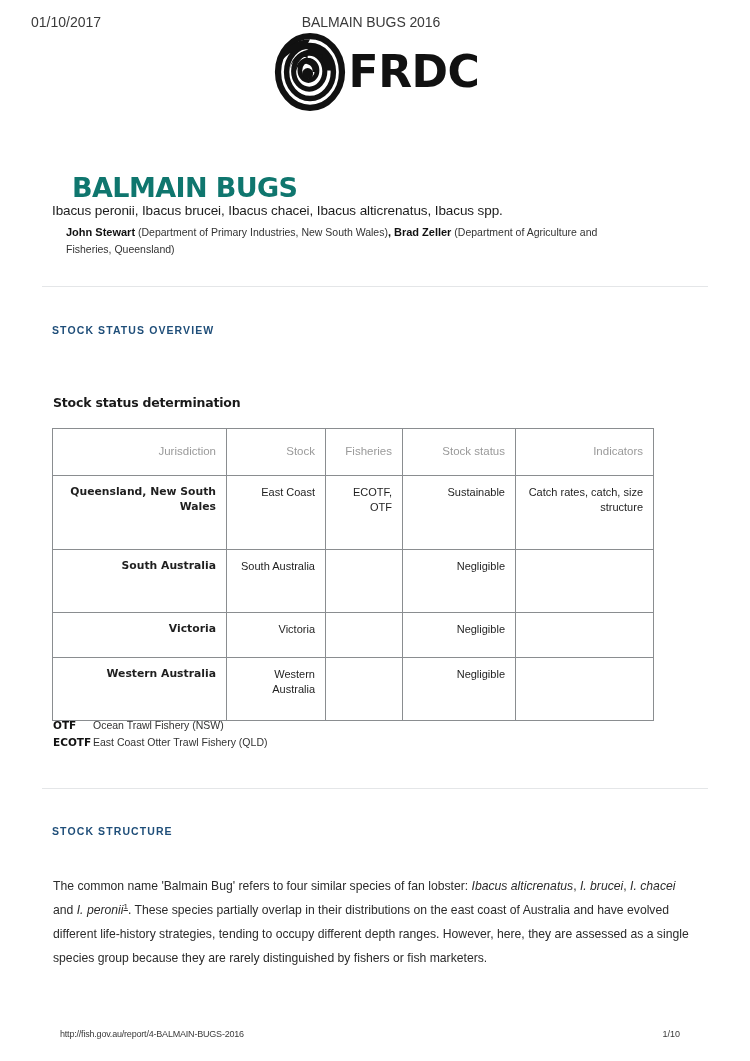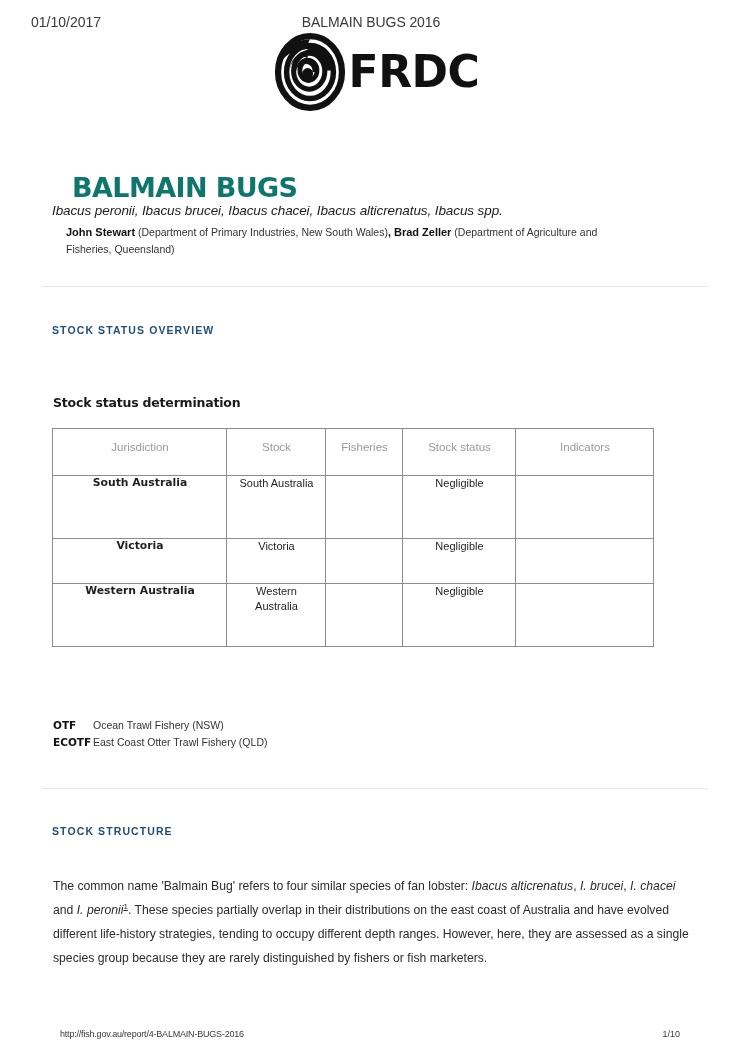--- a/index.html
+++ b/index.html
@@ -56,21 +56,20 @@
     font-weight: bold;
     letter-spacing: -0.6px;
     color: #0f766e;
     font-family: "DejaVu Sans", sans-serif;
   }
 
   .species-line {
     position: absolute;
     top: 203px; left: 52px; right: 60px;
     font-size: 13.5px;
-    font-style: italic;
     color: #1c1c1c;
     letter-spacing: -0.1px;
   }
 
   .authors {
     position: absolute;
     top: 224px; left: 66px; right: 150px;
     font-size: 10.5px;
     line-height: 1.55;
     color: #333333;
@@ -115,23 +114,23 @@
     position: absolute;
     top: 428px;
     left: 52px;
     width: 601px;
     border-collapse: collapse;
     table-layout: fixed;
     font-size: 11px;
   }
   table.status-table td, table.status-table th {
     border: 1px solid #8a8d90;
-    padding: 0 10px 9px 11px;
+    padding: 9px 10px 9px 11px;
     vertical-align: top;
-    text-align: center;
+    text-align: right;
     line-height: 1.35;
   }
   table.status-table thead th {
     font-weight: normal;
     color: #9a9a9a;
     font-size: 11.5px;
     height: 47px;
     vertical-align: middle;
   }
   table.status-table tbody td { color: #1f1f1f; }
@@ -227,20 +226,27 @@
   <thead>
     <tr>
       <th>Jurisdiction</th>
       <th>Stock</th>
       <th>Fisheries</th>
       <th>Stock status</th>
       <th>Indicators</th>
     </tr>
   </thead>
   <tbody>
+    <tr class="r-0">
+      <td class="c-jur">Queensland, New South Wales</td>
+      <td>East Coast</td>
+      <td>ECOTF, OTF</td>
+      <td class="c-status">Sustainable</td>
+      <td>Catch rates, catch, size structure</td>
+    </tr>
     <tr class="r-1">
       <td class="c-jur">South Australia</td>
       <td>South Australia</td>
       <td></td>
       <td class="c-status">Negligible</td>
       <td></td>
     </tr>
     <tr class="r-2">
       <td class="c-jur">Victoria</td>
       <td>Victoria</td>

